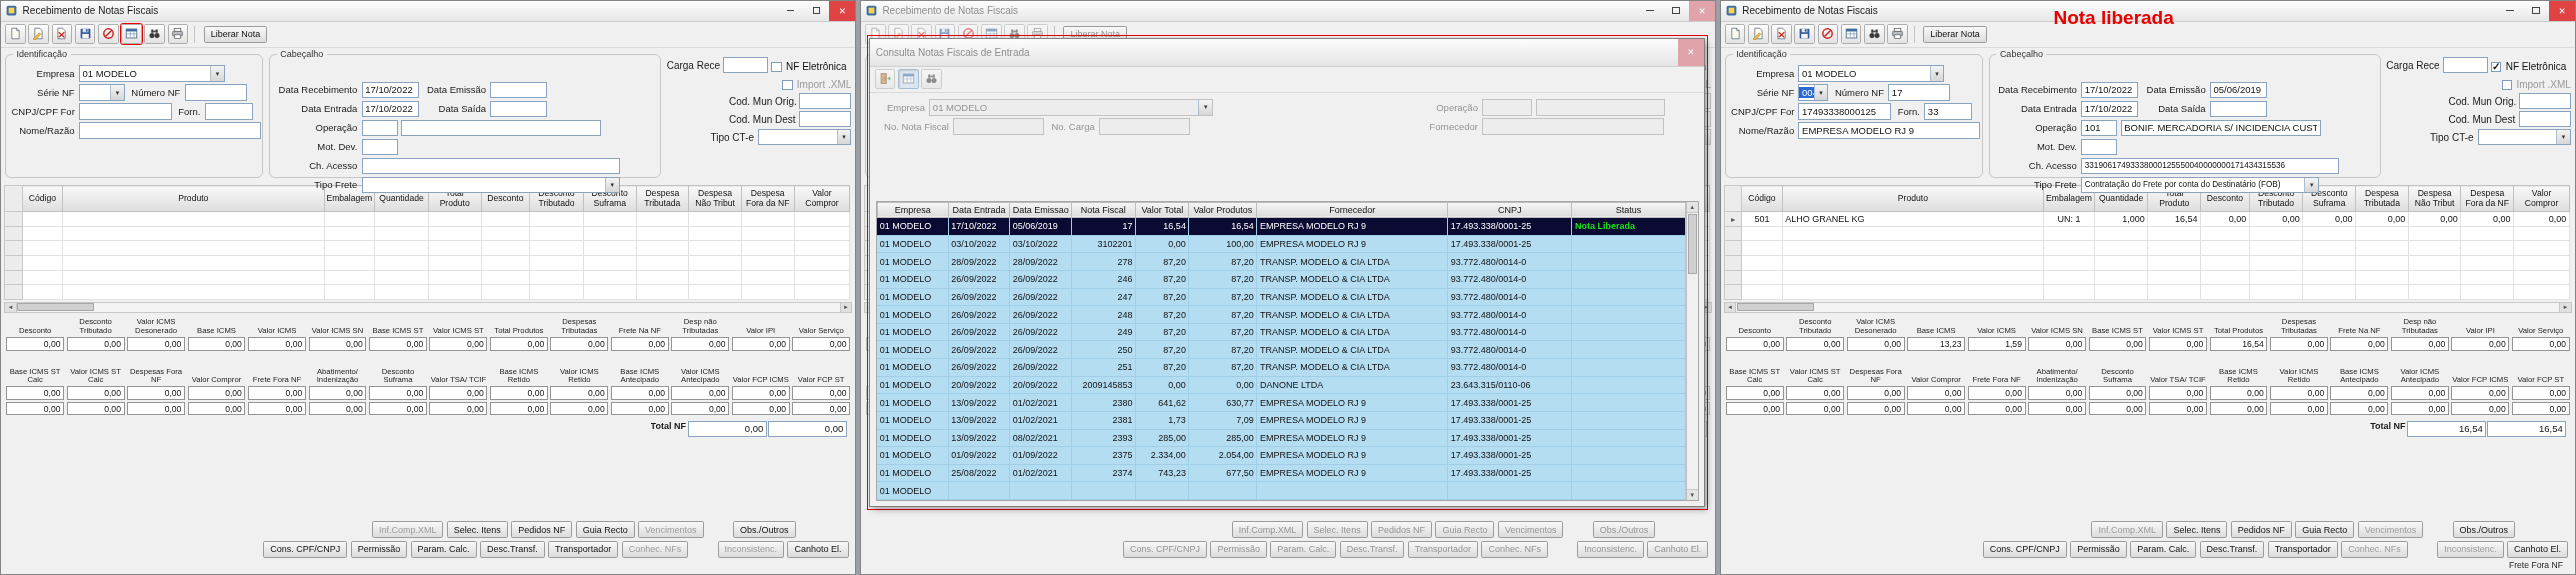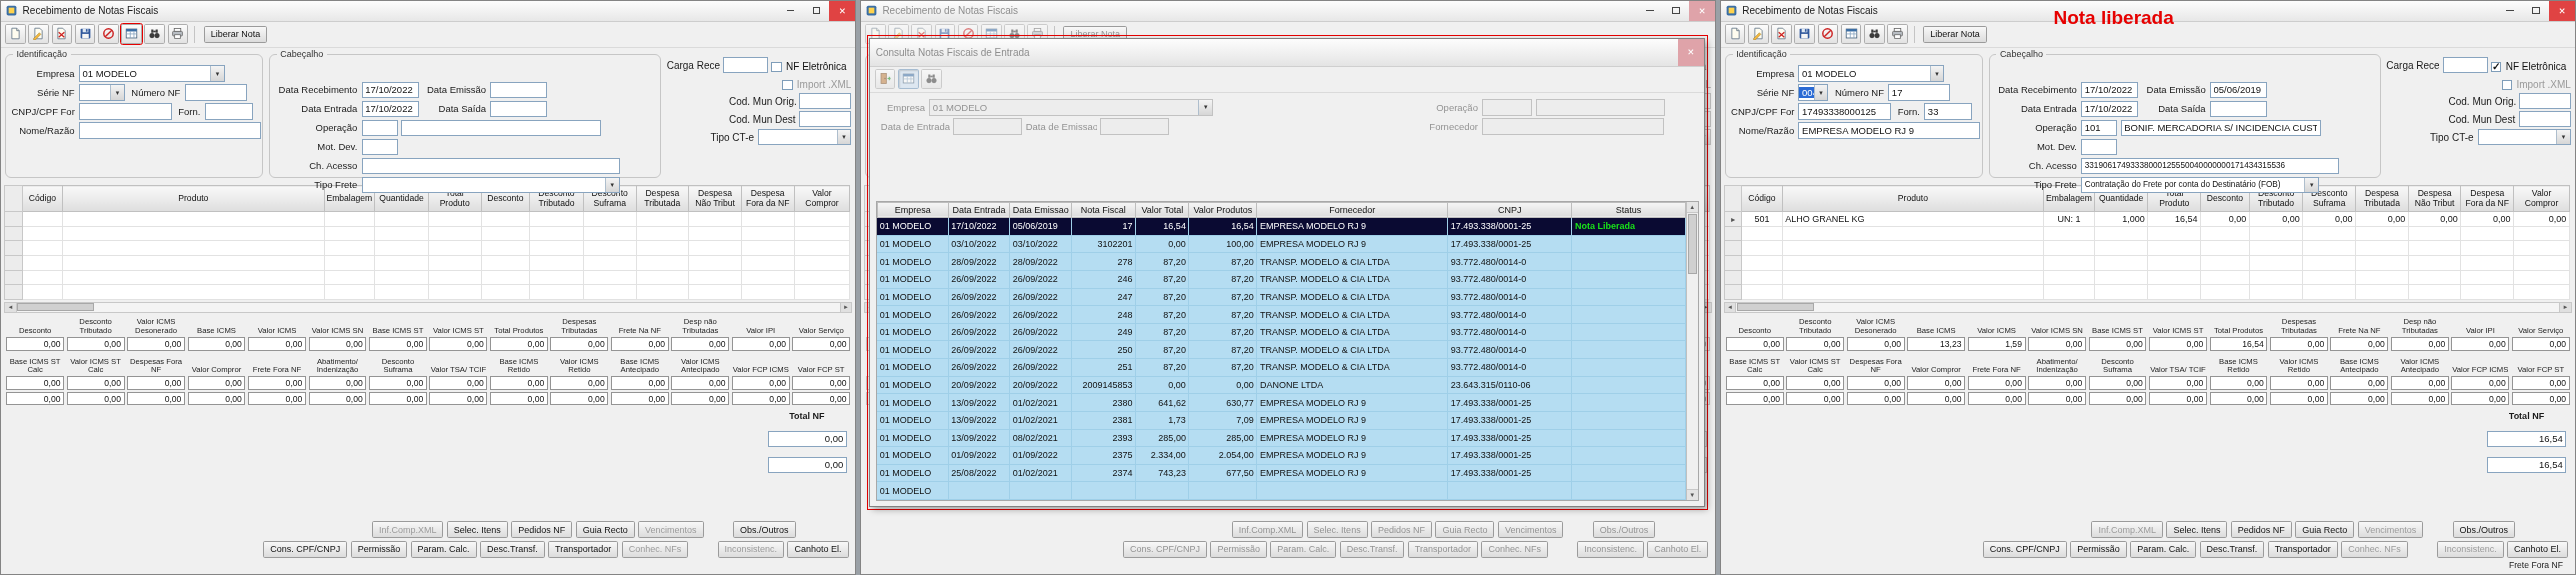--- a/index.html
+++ b/index.html
@@ -68,26 +68,26 @@
   .items-table .selcol{background:#ececec;border-color:#c8c8c8;font-size:6.9px;color:#555;text-align:center}
   .al-r{text-align:right}.al-c{text-align:center}.al-l{text-align:left}
   .hscroll{height:11.2px;margin:1.7px 3.4px 0;border:0.9px solid #c8c8c8;background:#f4f4f4;display:flex;align-items:stretch}
   .harrow{width:11.2px;background:#e0e0e0;font-size:6px;color:#555;display:flex;align-items:center;justify-content:center;border-right:0.9px solid #c8c8c8;flex:none}
   .harrow.right{border-right:none;border-left:0.9px solid #c8c8c8;margin-left:auto}
   .hthumb{width:77px;background:#d0d0d0;border:0.9px solid #a8a8a8;margin:0.9px}
 
   
   .totals{padding:4.3px 5.2px 0;flex:none}
   .trow{display:flex;gap:2.6px;margin-bottom:1.7px}
-  .trow.blk{margin-top:6px}
+  .trow.blk{margin-top:16px}
   .tcell{flex:1;min-width:0;text-align:center}
   .tlabel{font-size:7.7px;line-height:1.08;color:#222;height:18px;display:flex;align-items:flex-end;justify-content:center;overflow:hidden}
   .tbox{display:block;height:13.8px;background:#fff;border:0.9px solid #949494;font-size:8.6px;text-align:right;padding:0.9px 2.6px 0 0;overflow:hidden}
   .totalnf-zone{display:flex;justify-content:flex-end;padding:3.4px 8.6px 0;flex:none}
-  .totalnf-inner{display:flex;flex-direction:column;align-items:center;gap:10px}
+  .totalnf-inner{display:flex;flex-direction:row;align-items:flex-start;gap:1px}
   .totalnf-inner .flabel{font-size:9px;font-weight:bold}
   .fld.tot{width:79px;justify-content:flex-end}
   .spacer{flex:1}
 
   
   .footer{flex:none;padding:1.7px 6.9px 2.6px}
   .fbrow{display:flex;justify-content:flex-end;gap:3.4px;margin-bottom:2.6px}
   .footer-row1{margin-right:53px}
   .fbtn.gap{margin-left:26px}
   .frete-fora{height:11.2px;text-align:right;padding-right:5.2px;font-size:8.6px;color:#1a1a1a}
@@ -1261,26 +1261,26 @@
     <div class="modal-filters">
       <div class="mf-left">
         <div class="frow">
           <span class="flabel" style="width:45px">Empresa</span>
           <span class="fld combo" style="width:284px">
                     <span class="fldtext">01 MODELO</span>
                     <span class="arrowbox">▾</span>
                   </span>
         </div>
         <div class="frow">
-          <span class="flabel" style="width:69px">Data de Entrada</span>
-          <span class="fld" style="width:69px">
+          <span class="flabel" style="width:69px">No. Nota Fiscal</span>
+          <span class="fld" style="width:91px">
                     <span class="fldtext"></span>
                   </span>
-          <span class="flabel" style="width:71px">Data de Emissao</span>
-          <span class="fld" style="width:69px">
+          <span class="flabel" style="width:48px">No. Carga</span>
+          <span class="fld" style="width:91px">
                     <span class="fldtext"></span>
                   </span>
         </div>
       </div>
       <div class="mf-right">
         <div class="frow">
           <span class="flabel" style="width:50px">Operação</span>
           <span class="fld" style="width:50px">
                     <span class="fldtext"></span>
                   </span>

